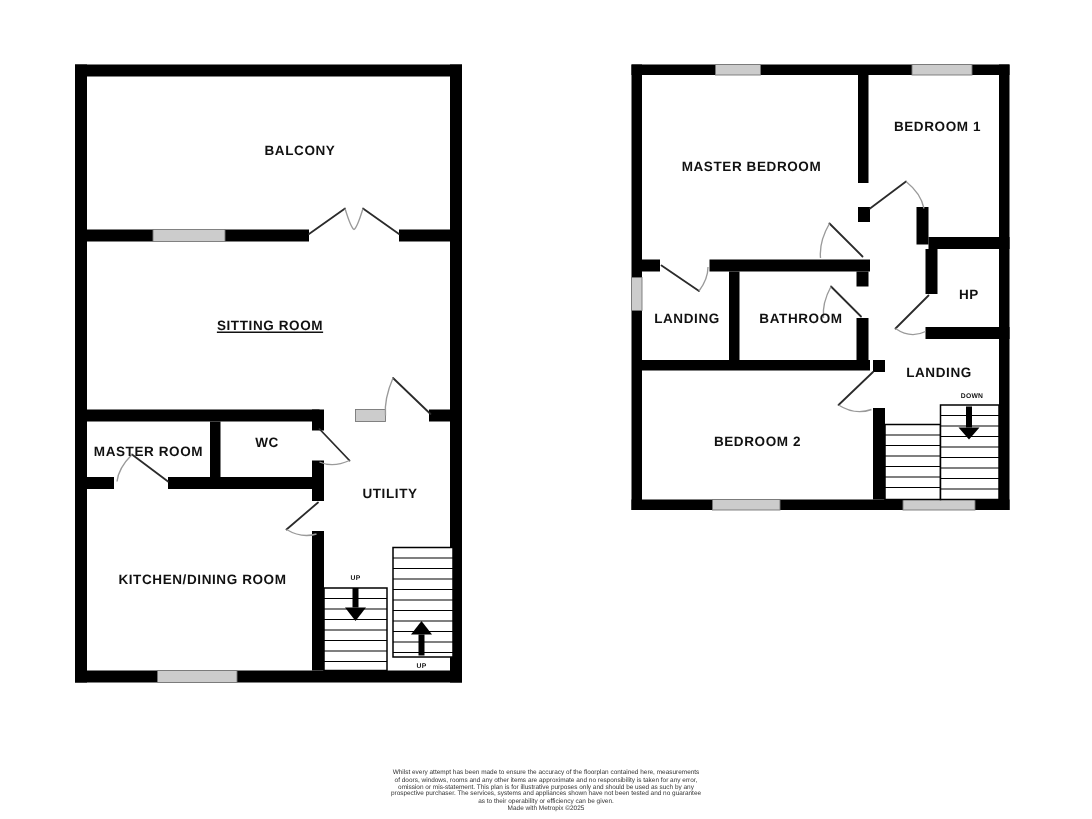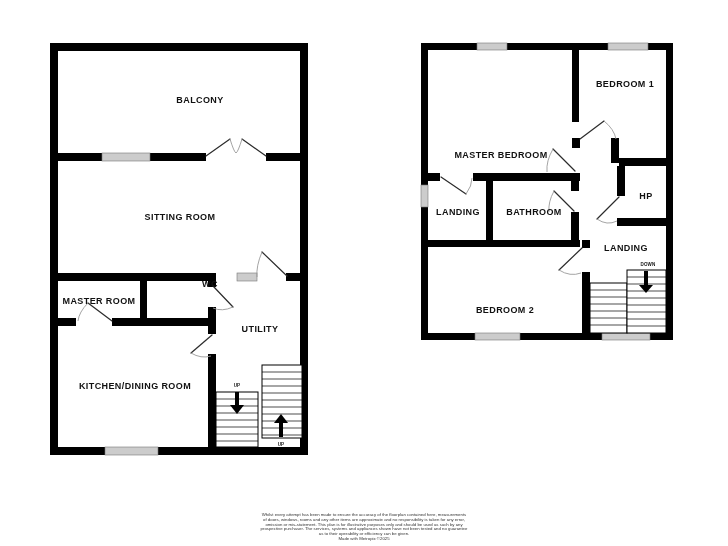--- a/index.html
+++ b/index.html
@@ -203,35 +203,35 @@
 
         <g>
           <rect class="arrow" x="644" y="271" width="4" height="14"></rect>
           <polygon class="arrow" points="639,285 653,285 646,293"></polygon>
         </g>
       </g>
     </g>
   </svg>
 
   <div class="room-label" style="left:179px;top:100px;padding-left:42px;">BALCONY</div>
-  <div class="room-label" style="left:180px;top:217px;">SITTING ROOM</div>
+  <div class="room-label" style="left:180px;top:217px;text-decoration:underline;">SITTING ROOM</div>
   <div class="room-label" style="left:99px;top:301px;">MASTER ROOM</div>
-  <div class="room-label" style="left:178px;top:284px;margin-left:32px;">WC</div>
+  <div class="room-label" style="left:178px;top:295px;">WC</div>
   <div class="room-label" style="left:260px;top:329px;">UTILITY</div>
   <div class="room-label" style="left:135px;top:386px;text-align:right;">KITCHEN/DINING ROOM</div>
   <div class="stair-label" style="left:237px;top:385px;">UP</div>
   <div class="stair-label" style="left:281px;top:444px;">UP</div>
 
-  <div class="room-label" style="left:501px;top:111px;margin-top:44px;">MASTER BEDROOM</div>
+  <div class="room-label" style="left:501px;top:111px;">MASTER BEDROOM</div>
   <div class="room-label" style="left:625px;top:84px;">BEDROOM 1</div>
   <div class="room-label" style="left:458px;top:212px;">LANDING</div>
   <div class="room-label" style="left:534px;top:212px;">BATHROOM</div>
   <div class="room-label" style="left:646px;top:196px;text-align:center;">HP</div>
   <div class="room-label" style="left:626px;top:248px;">LANDING</div>
-  <div class="room-label" style="left:505px;top:310px;">BEDROOM 2</div>
+  <div class="room-label" style="left:505px;top:294px;">BEDROOM 2</div>
   <div class="stair-label" style="left:648px;top:264px;">DOWN</div>
 
   <div class="disclaimer">
     <div>Whilst every attempt has been made to ensure the accuracy of the floorplan contained here, measurements</div>
     <div>of doors, windows, rooms and any other items are approximate and no responsibility is taken for any error,</div>
     <div>omission or mis-statement. This plan is for illustrative purposes only and should be used as such by any</div>
     <div>prospective purchaser. The services, systems and appliances shown have not been tested and no guarantee</div>
     <div>as to their operability or efficiency can be given.</div>
     <div>Made with Metropix ©2025</div>
   </div>

